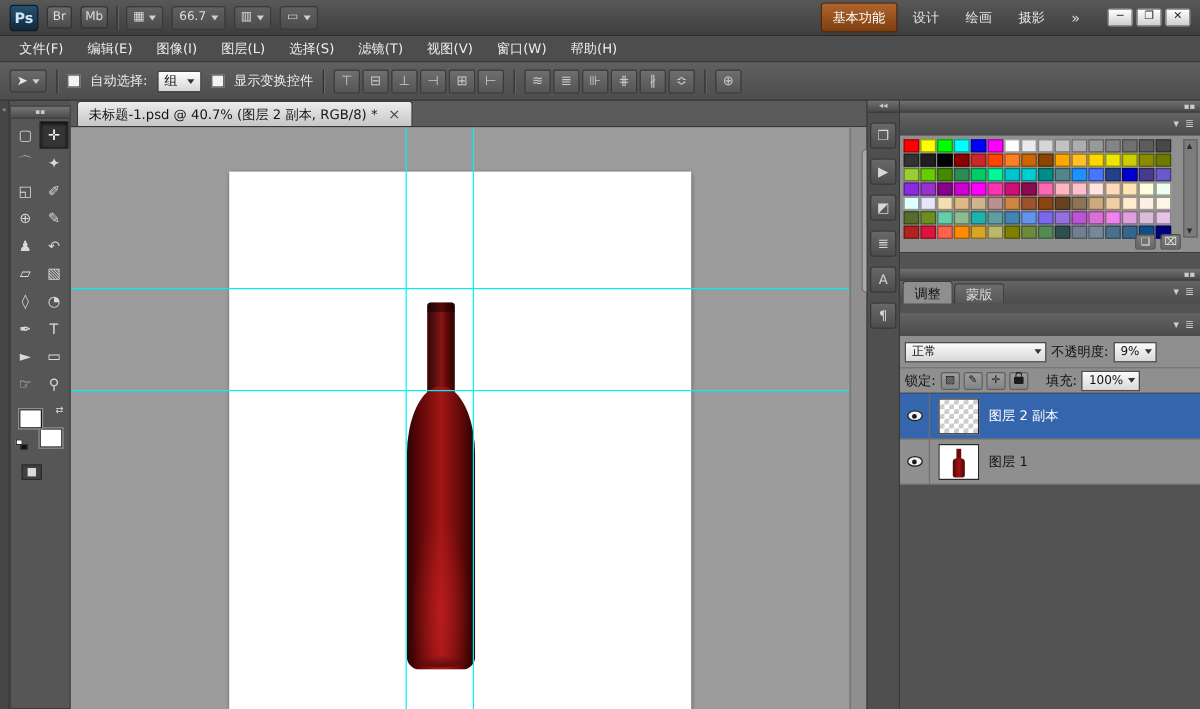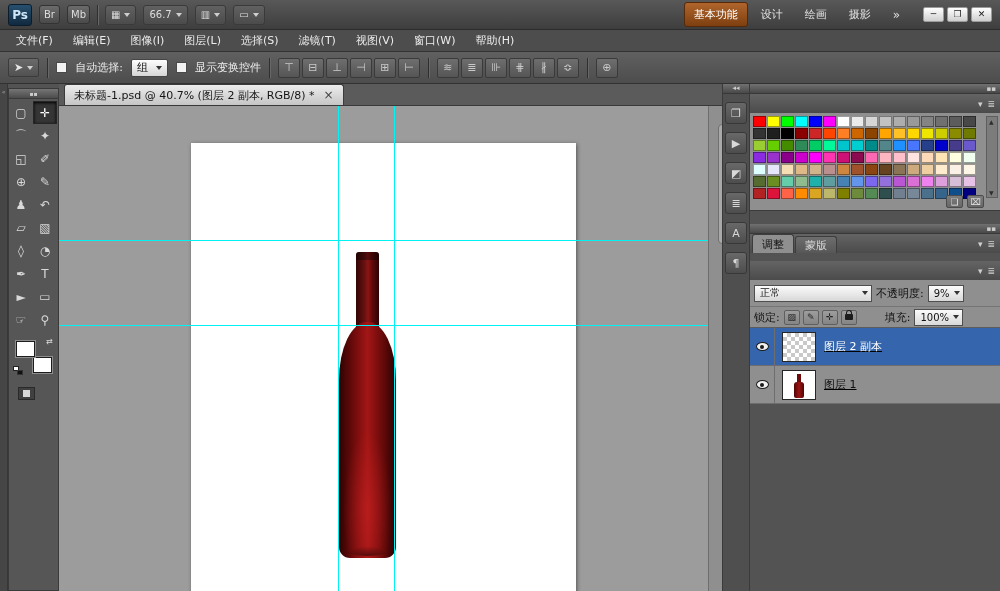--- a/index.html
+++ b/index.html
@@ -150,21 +150,21 @@
   .blend-box { width:118px; justify-content:space-between; }
   .small-label { font-size:11px; }
   .lock-row { background:#8f8f8f; height:22px; display:flex; align-items:center; gap:4px; padding:0 4px;
     border-top:1px solid #757575; border-bottom:1px solid #5c5c5c; color:#101010; }
   .lock-btn { width:16px; height:15px; background:linear-gradient(#9d9d9d,#858585); border:1px solid #5f5f5f;
     border-radius:2px; color:#222; font-size:9px; display:flex; align-items:center; justify-content:center; }
   .padlock { position:relative; width:8px; height:6px; background:#1c1c1c; border-radius:1px; display:inline-block; }
   .padlock::before { content:""; position:absolute; left:1px; top:-4px; width:4px; height:4px;
     border:1.5px solid #1c1c1c; border-bottom:none; border-radius:3px 3px 0 0; }
 
-  .layer-list { background:#0f172a;text-decoration:underline; }
+  .layer-list { background:#0f172a; }
   .lrow { display:flex; align-items:center; height:38px; border-bottom:1px solid #6e6e6e;
     background:#8f8f8f; color:#111; }
   .lrow.selected { background:#3566ad; color:#fff; }
   .eye-cell { width:25px; height:100%; display:flex; align-items:center; justify-content:center;
     border-right:1px solid #6e6e6e; }
   .eye { width:13px; height:9px; background:#f2f2f2; border:1px solid #1a1a1a; border-radius:50%;
     position:relative; display:inline-block; }
   .eye::after { content:""; position:absolute; left:3px; top:1.5px; width:4px; height:4px;
     background:#1a1a1a; border-radius:50%; }
   .thumb { width:34px; height:30px; background:#fff; border:1px solid #262626; margin:0 8px 0 7px;
@@ -509,21 +509,21 @@
   <div class="lock-row">
     <span class="small-label">锁定:</span>
     <span style="display:flex;gap:3px" id="lock-icons">
         <span class="lock-btn">▨</span>
         <span class="lock-btn">✎</span>
         <span class="lock-btn">✛</span>
         <span class="lock-btn">
           <span class="padlock"></span>
         </span>
       </span>
-    <span class="small-label" style="margin-left:24px">填充:</span>
+    <span class="small-label" style="margin-left:11px">填充:</span>
     <div class="valbox">
       <span>100%</span>
       <span class="dd-arrow dark"></span>
     </div>
   </div>
   <div class="layer-list" id="layer-list">
       <div class="lrow selected">
         <span class="eye-cell">
           <span class="eye"></span>
         </span>

